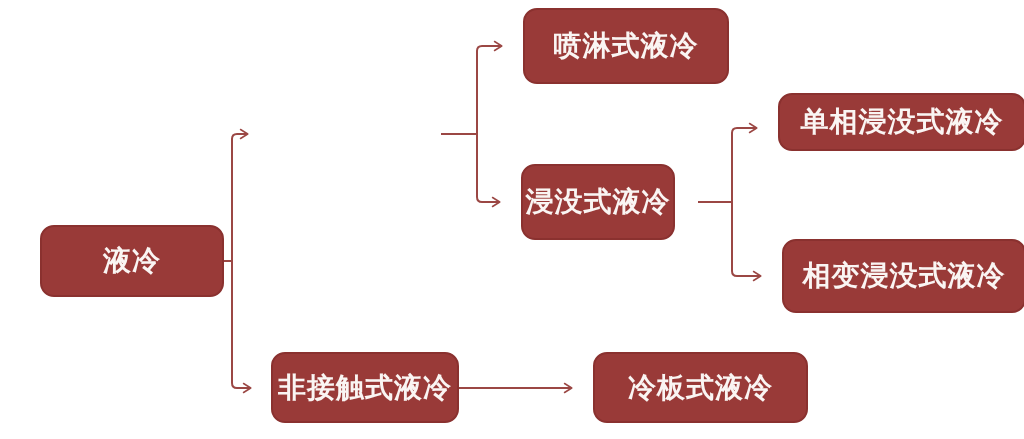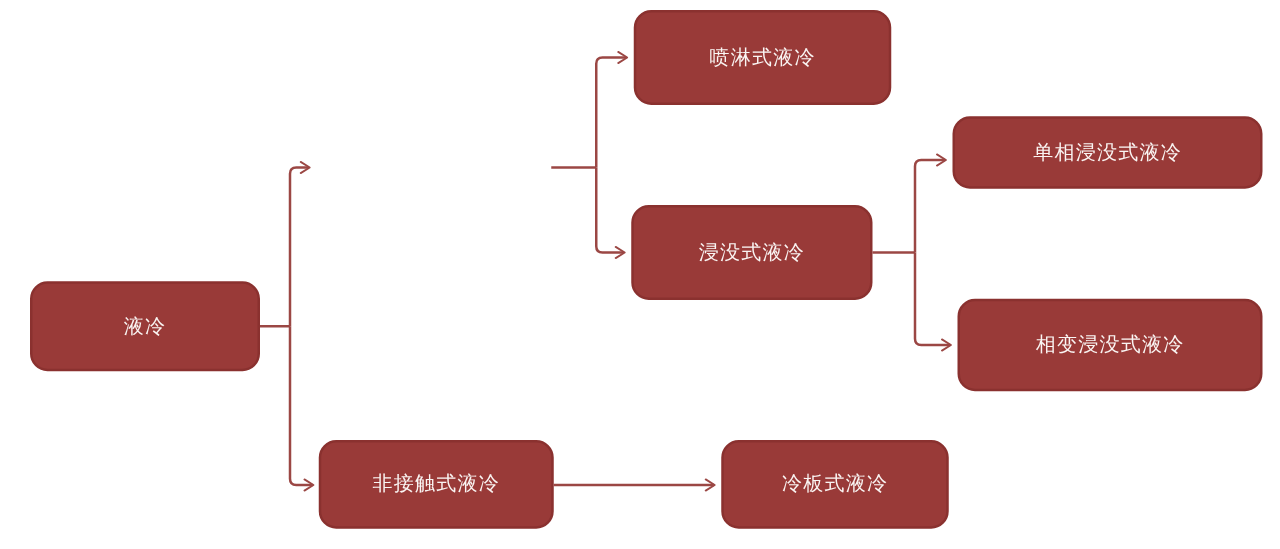--- a/index.html
+++ b/index.html
@@ -42,33 +42,34 @@
   .node {
     position: absolute;
     box-sizing: border-box;
     background: var(--node-fill);
     border: 2px solid var(--node-border);
     border-radius: 14px;
     color: var(--node-text);
     display: flex;
     align-items: center;
     justify-content: center;
-    font-size: 16px;
-    font-weight: 400;
+    font-size: 28px;
+    font-weight: 700;
     letter-spacing: 1px;
     white-space: nowrap;
+    margin-left: 16px;
   }
   .node-root         { left: 24px;  top: 225px; width: 184px; height: 72px; }
   .node-contact      { left: 253px; top: 99px;  width: 188px; height: 71px; }
   .node-spray        { left: 507px; top: 8px;   width: 206px; height: 76px; }
-  .node-immersion    { left: 505px; top: 164px; width: 193px; height: 76px; }
+  .node-immersion    { left: 505px; top: 164px; width: 154px; height: 76px; }
   .node-single-phase { left: 762px; top: 93px;  width: 248px; height: 58px; }
   .node-phase-change { left: 766px; top: 239px; width: 244px; height: 74px; }
   .node-non-contact  { left: 255px; top: 352px; width: 188px; height: 71px; }
-  .node-cold-plate   { left: 577px; top: 352px; width: 182px; height: 71px; }
+  .node-cold-plate   { left: 577px; top: 352px; width: 215px; height: 71px; }
 </style>
 </head>
 <body>
 
 <div class="canvas">
 
   <svg class="edges-layer" viewBox="0 0 1024 439" xmlns="http://www.w3.org/2000/svg">
     <defs>
       <marker id="arrow" viewBox="0 0 8 8" refX="5.5" refY="4" markerWidth="6" markerHeight="6" orient="auto">
         <path d="M1.2,1 L6,4 L1.2,7" class="arrowhead"></path>

